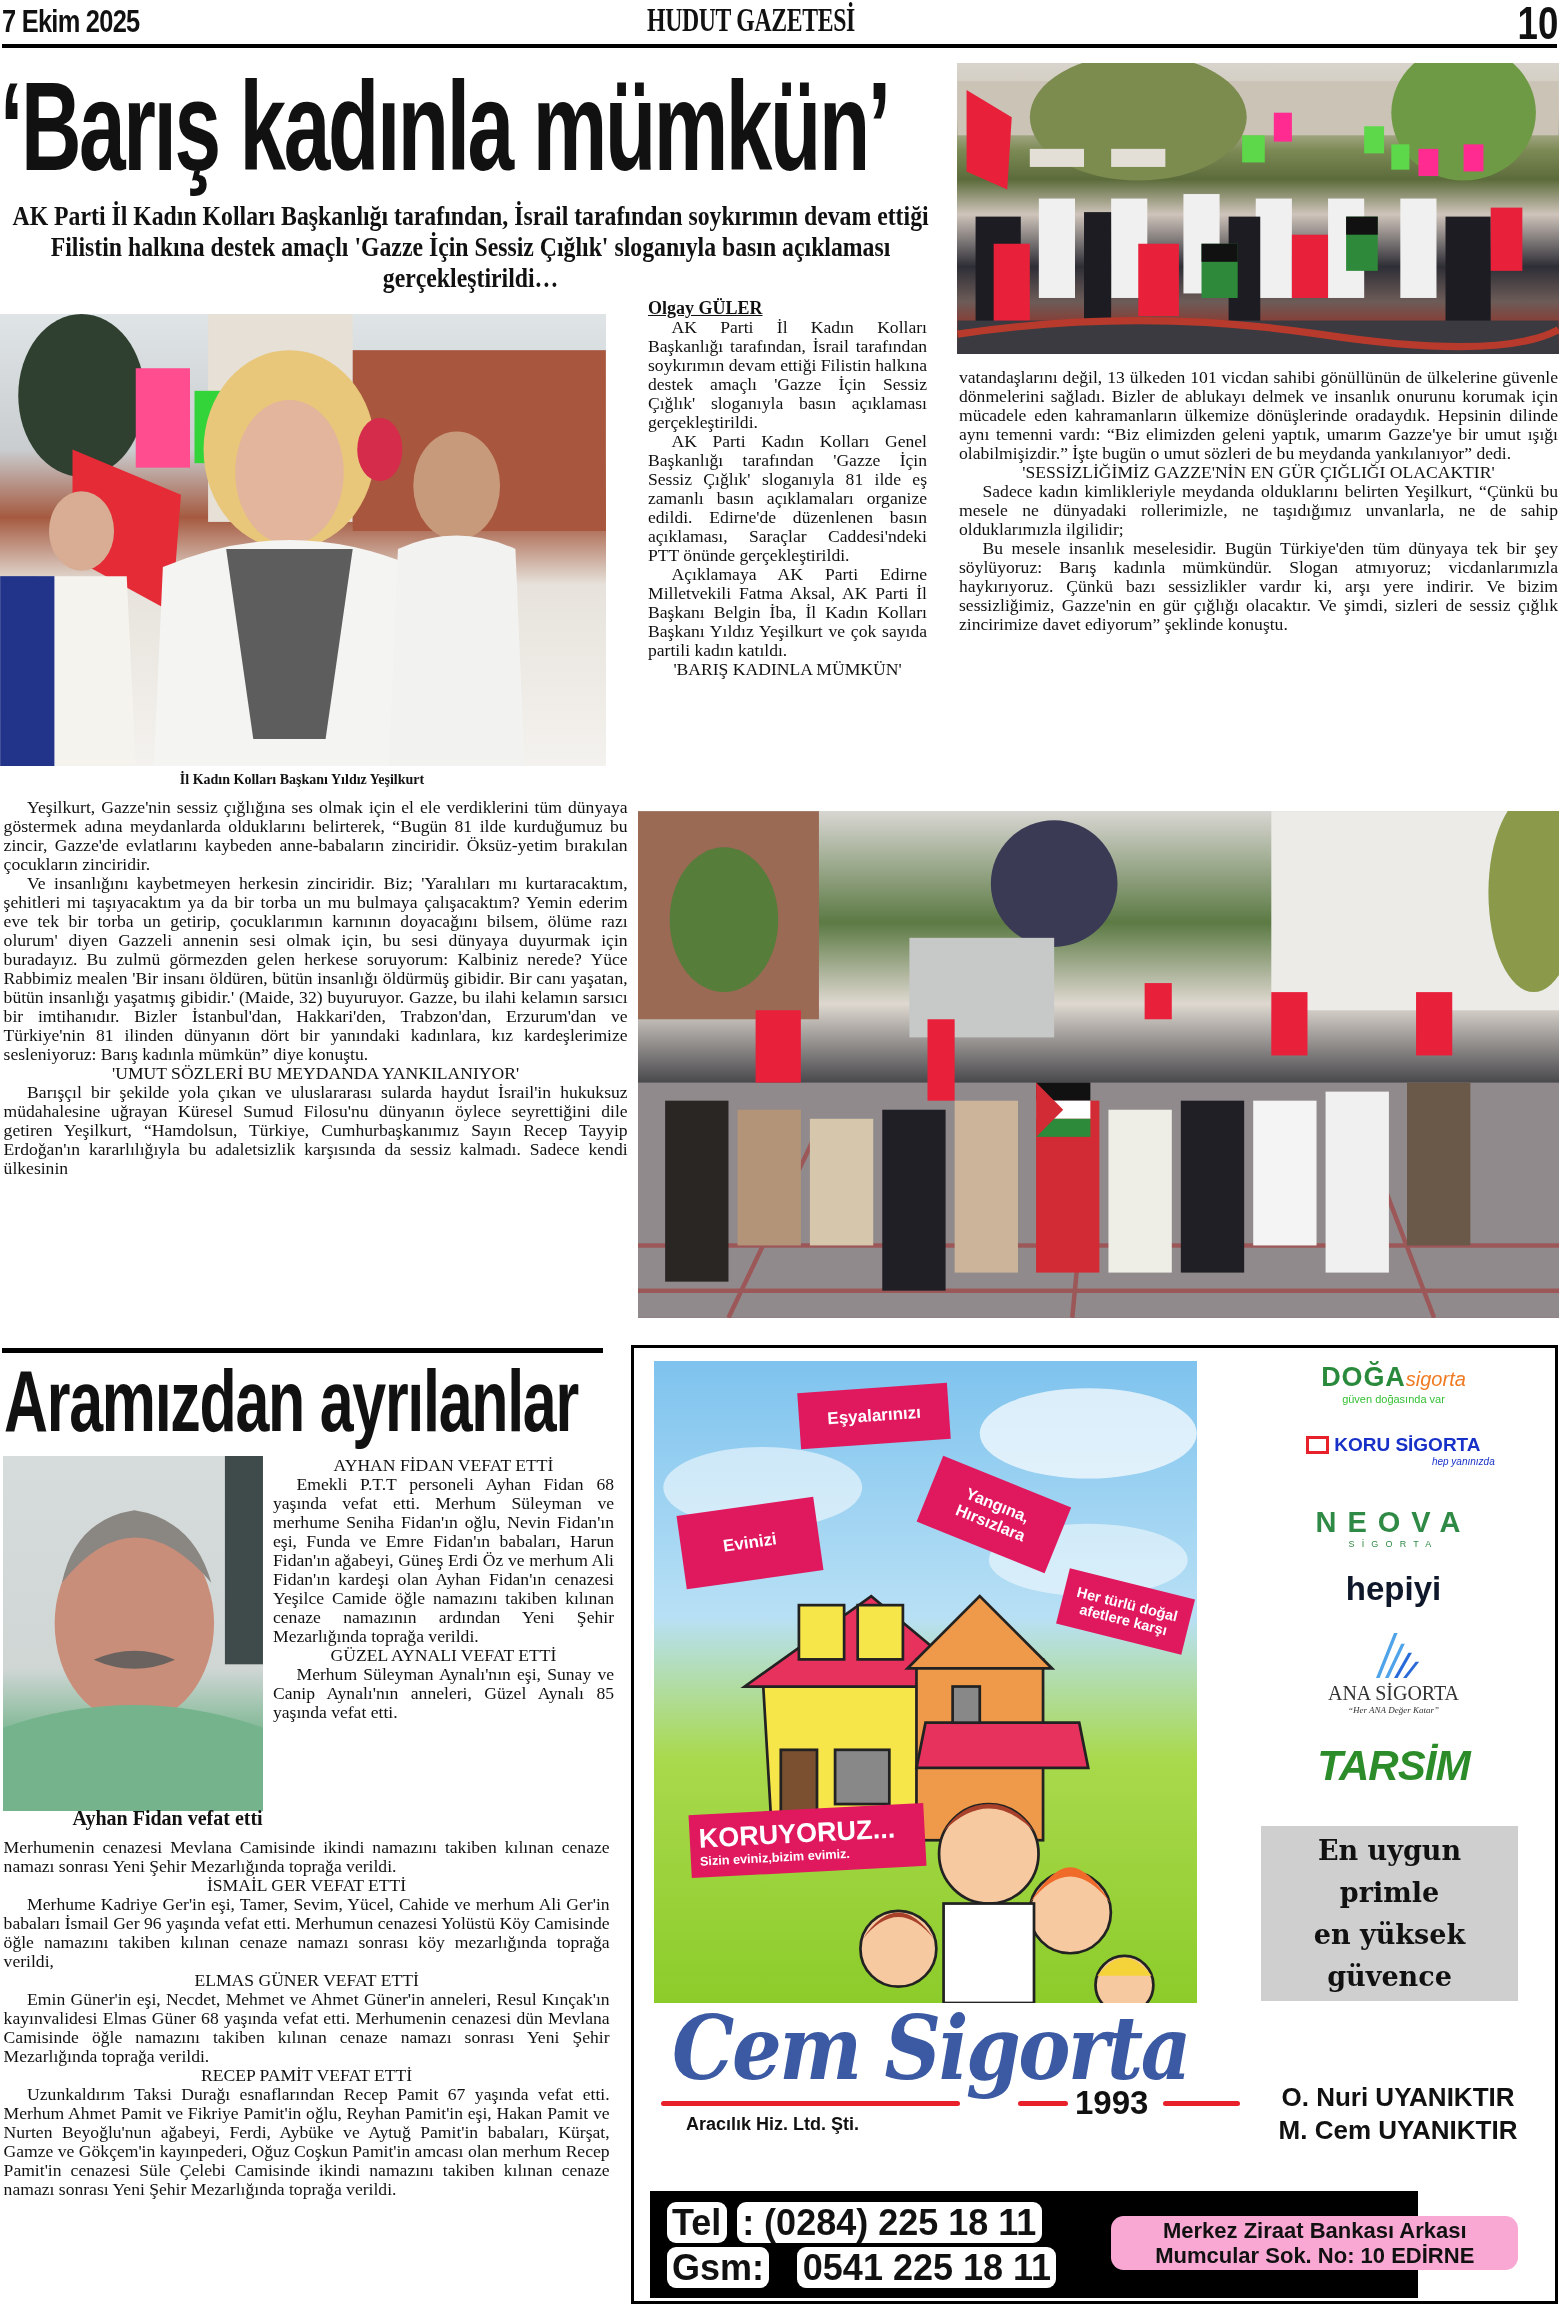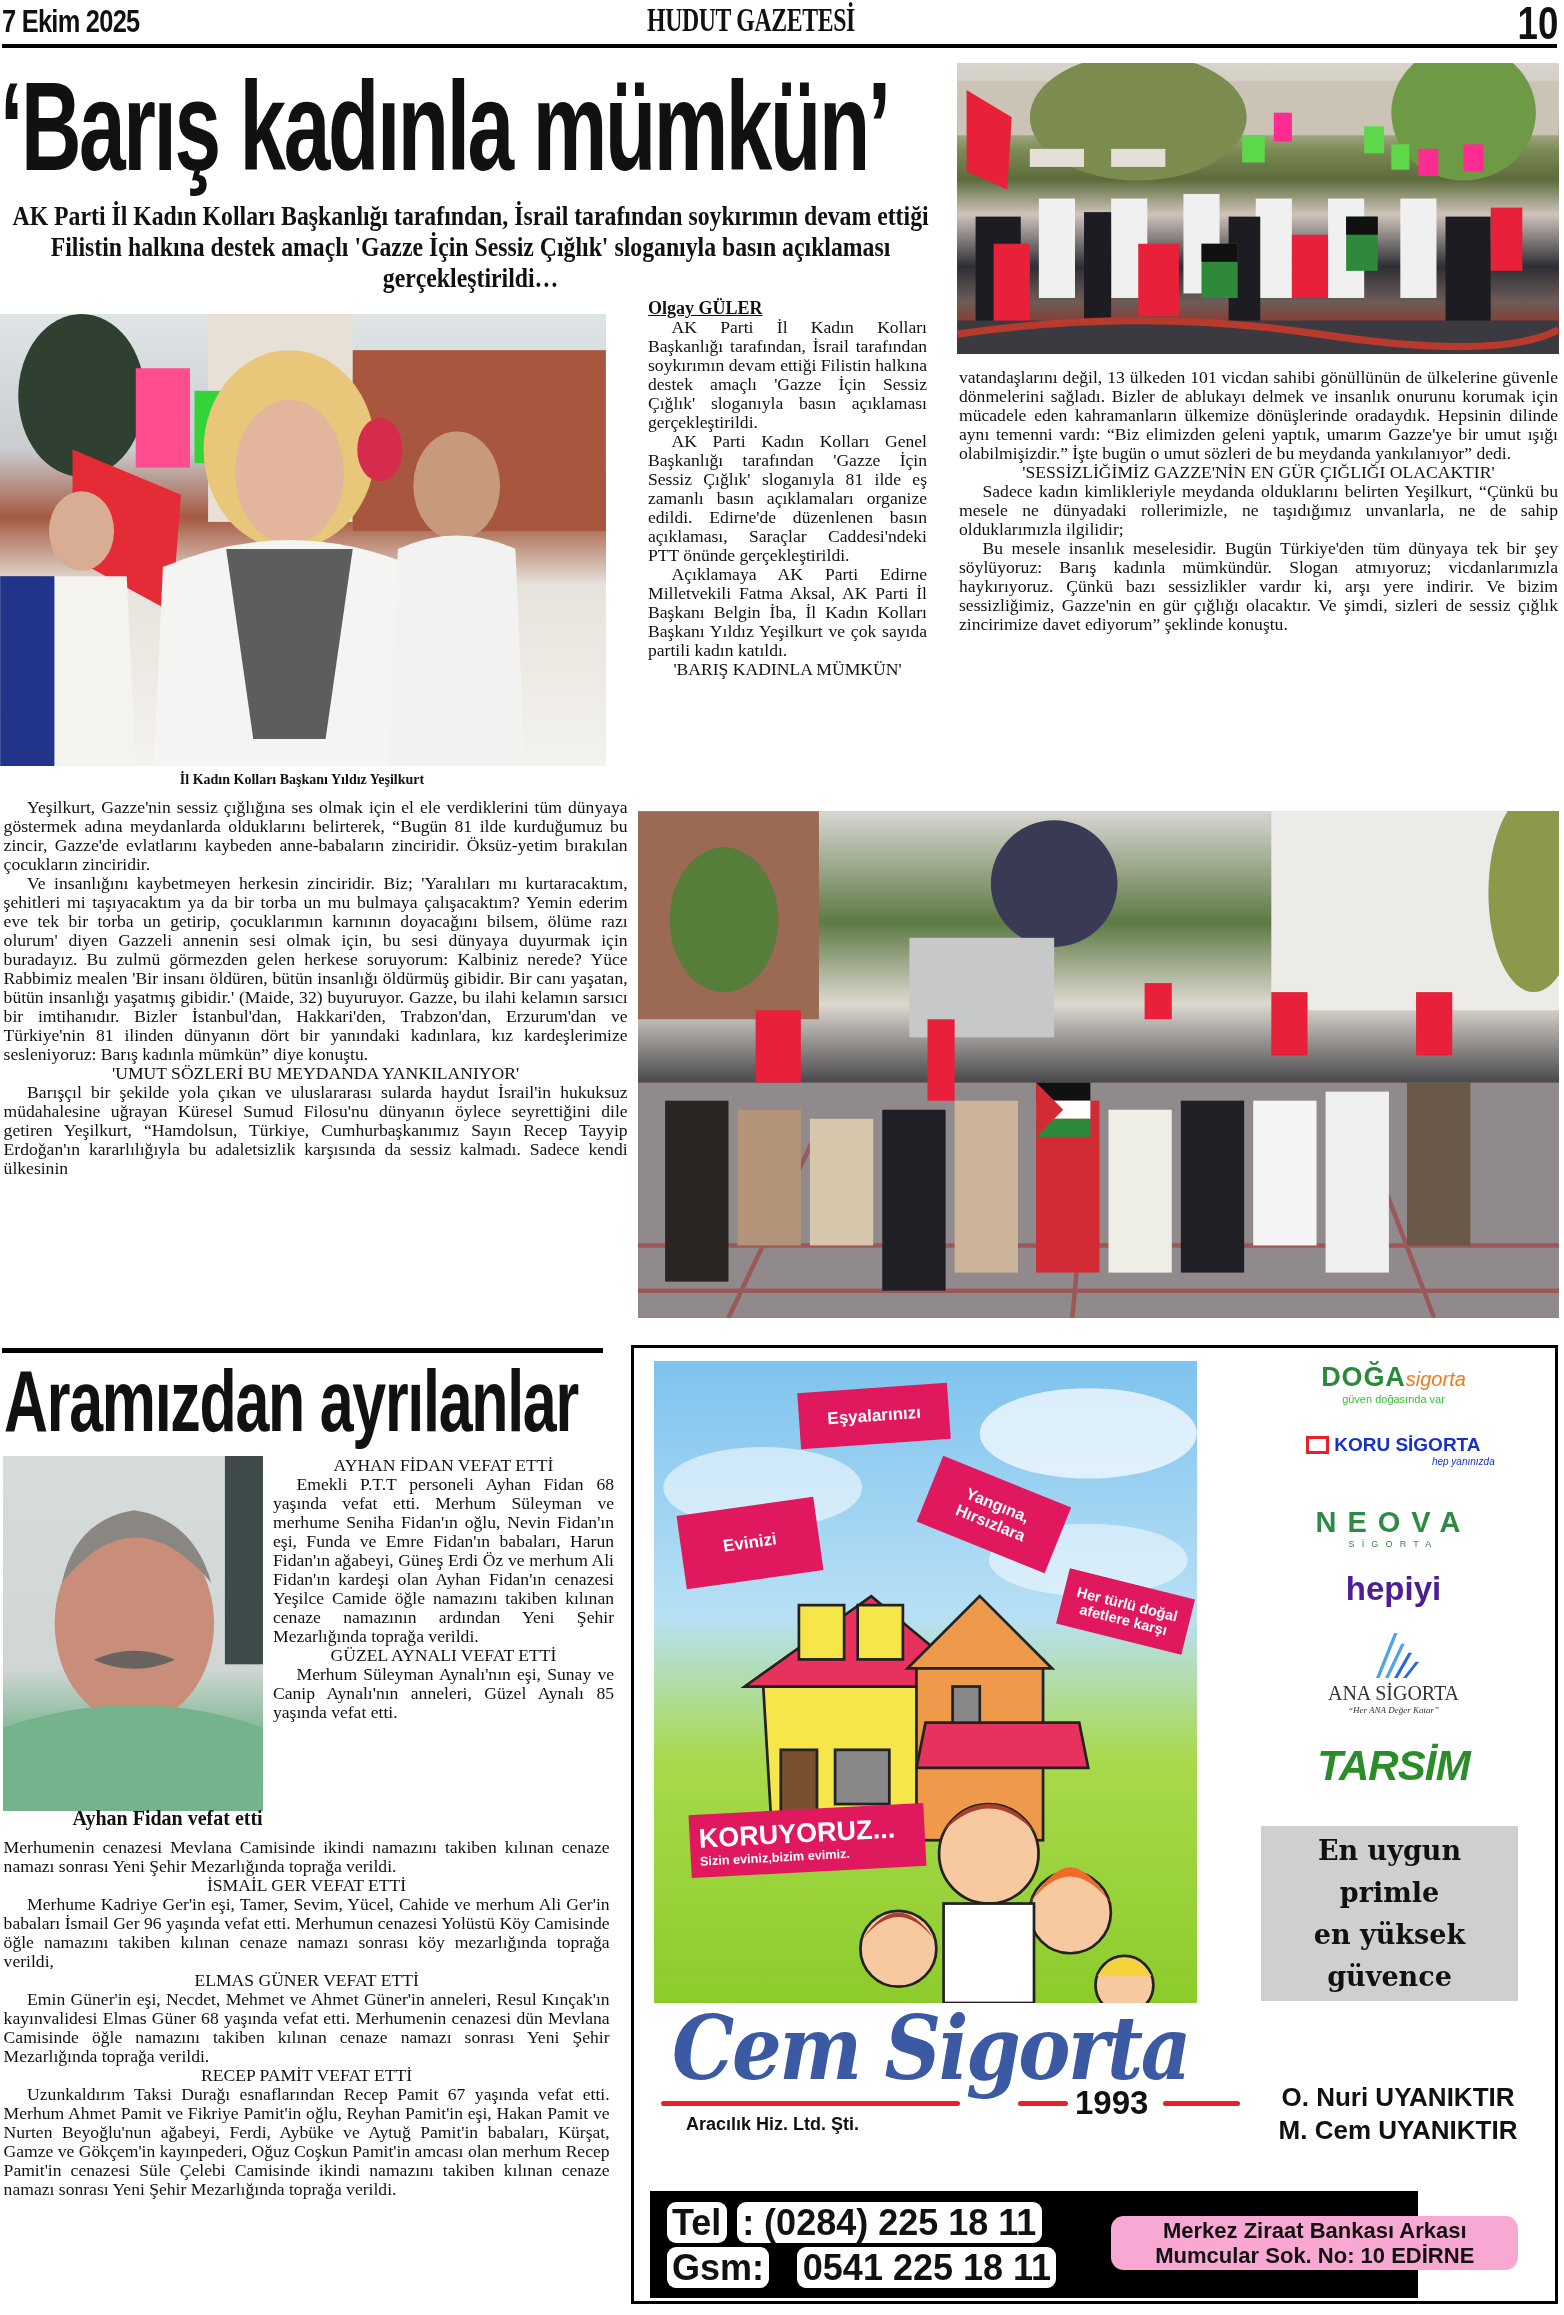--- a/index.html
+++ b/index.html
@@ -259,21 +259,21 @@
   </div>
   <div class="logo sans" style="left:642px; top:86px; width:235px;">
     <span style="display:inline-block; width:16.3px; height:12.7px; border:3.6px solid #e8202a; vertical-align:middle; margin-right:5.4px;"></span><span style="font-size:19px; font-weight:bold; color:#1730c8; vertical-align:middle;">KORU SİGORTA</span>
     <div style="font-size:10px; color:#1730c8; font-style:italic; text-align:right; padding-right:16.3px;">hep yanınızda</div>
   </div>
   <div class="logo sans" style="left:642px; top:158px; width:235px;">
     <div style="font-size:29px; font-weight:bold; color:#2f8a45; letter-spacing:11px;">NEOVA</div>
     <div style="font-size:9px; color:#2f8a45; letter-spacing:7.2px;">SİGORTA</div>
   </div>
   <div class="logo sans" style="left:642px; top:222px; width:235px;">
-    <span style="font-size:33px; font-weight:bold; color:#4c1d95;">hepiyi</span>
+    <span style="font-size:33px; font-weight:bold; color:#0f172a;">hepiyi</span>
   </div>
   <div class="logo" style="left:642px; top:285px; width:235px;">
     <svg width="54" height="45" viewBox="0 0 60 50">
       <path d="M10 50 L30 0 L34 0 L14 50 Z" fill="#4fa3e8"></path>
         <path d="M20 50 L38 12 L42 12 L24 50 Z" fill="#4fa3e8"></path>
         <path d="M30 50 L46 22 L50 22 L34 50 Z" fill="#2a6ad8"></path>
         <path d="M40 50 L54 32 L58 32 L44 50 Z" fill="#2a6ad8"></path>
     </svg>
     <div class="serif" style="font-size:20px; color:#333;">ANA SİGORTA</div>
     <div class="serif" style="font-size:9px; font-style:italic; color:#333;">“Her ANA Değer Katar”</div>

